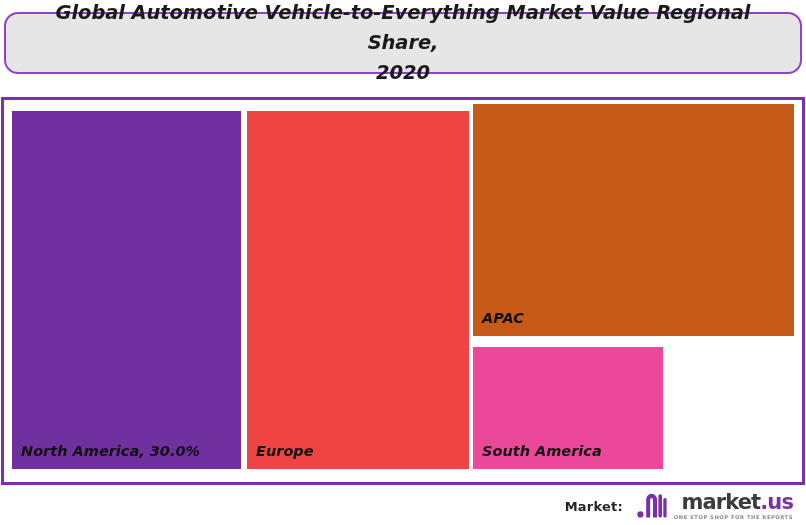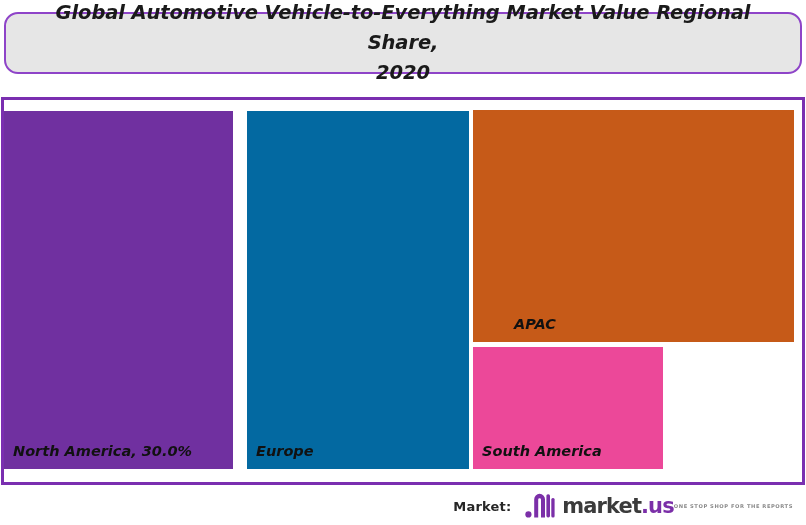--- a/index.html
+++ b/index.html
@@ -82,23 +82,23 @@
     font-style: italic;
     font-weight: bold;
     font-size: 14.5px;
     color: #111111;
     white-space: nowrap;
     padding: 0 0 9px 9px;
     line-height: 17px;
   }
 
   
-  .tile-na { left: 0;   top: 11px;  width: 229px; height: 358px; align-items: flex-end; }
+  .tile-na { left: 8px;   top: 11px;  width: 229px; height: 358px; align-items: flex-end; }
   .tile-eu { left: 243px; top: 11px;  width: 222px; height: 358px; }
-  .tile-ap { left: 469px; top: 10px;  width: 321px; height: 232px; padding-left: 32px; }
+  .tile-ap { left: 469px; top: 4px;  width: 321px; height: 232px; }
   .tile-sa { left: 469px; top: 247px; width: 190px; height: 122px; }
   .tile-me { left: 664px; top: 247px; width: 126px; height: 122px; }
 
   
   .footer {
     position: absolute;
     left: 0;
     top: 487px;
     width: 806px;
     height: 38px;
@@ -121,22 +121,22 @@
     align-items: center;
   }
   .logo-mark {
     width: 30px;
     height: 26px;
     margin-right: 7px;
     flex: 0 0 auto;
   }
   .logo-text-wrap {
     display: flex;
-    flex-direction: row;
-    align-items: center;
+    flex-direction: column;
+    align-items: flex-end;
     line-height: 1;
   }
   .logo-word {
     font-family: "DejaVu Sans", sans-serif;
     font-weight: bold;
     font-size: 21px;
     letter-spacing: -0.9px;
     color: #3b3b3b;
   }
   .logo-word .tld { color: #7b2fa8; }
@@ -162,21 +162,21 @@
     </div>
   </div>
 
   <div class="chart-panel">
     <div class="treemap">
 
       <div class="tile tile-na" style="background-color: rgb(112, 48, 160);">
         <span class="tile-label">North America, 30.0%</span>
       </div>
 
-      <div class="tile tile-eu" style="background-color: #0369a1;">
+      <div class="tile tile-eu" style="background-color: #ef4444;">
         <span class="tile-label">Europe</span>
       </div>
 
       <div class="tile tile-ap" style="background-color: rgb(198, 90, 24);">
         <span class="tile-label">APAC</span>
       </div>
 
       <div class="tile tile-sa" style="background-color: #ec4899;">
         <span class="tile-label">South America</span>
       </div>

